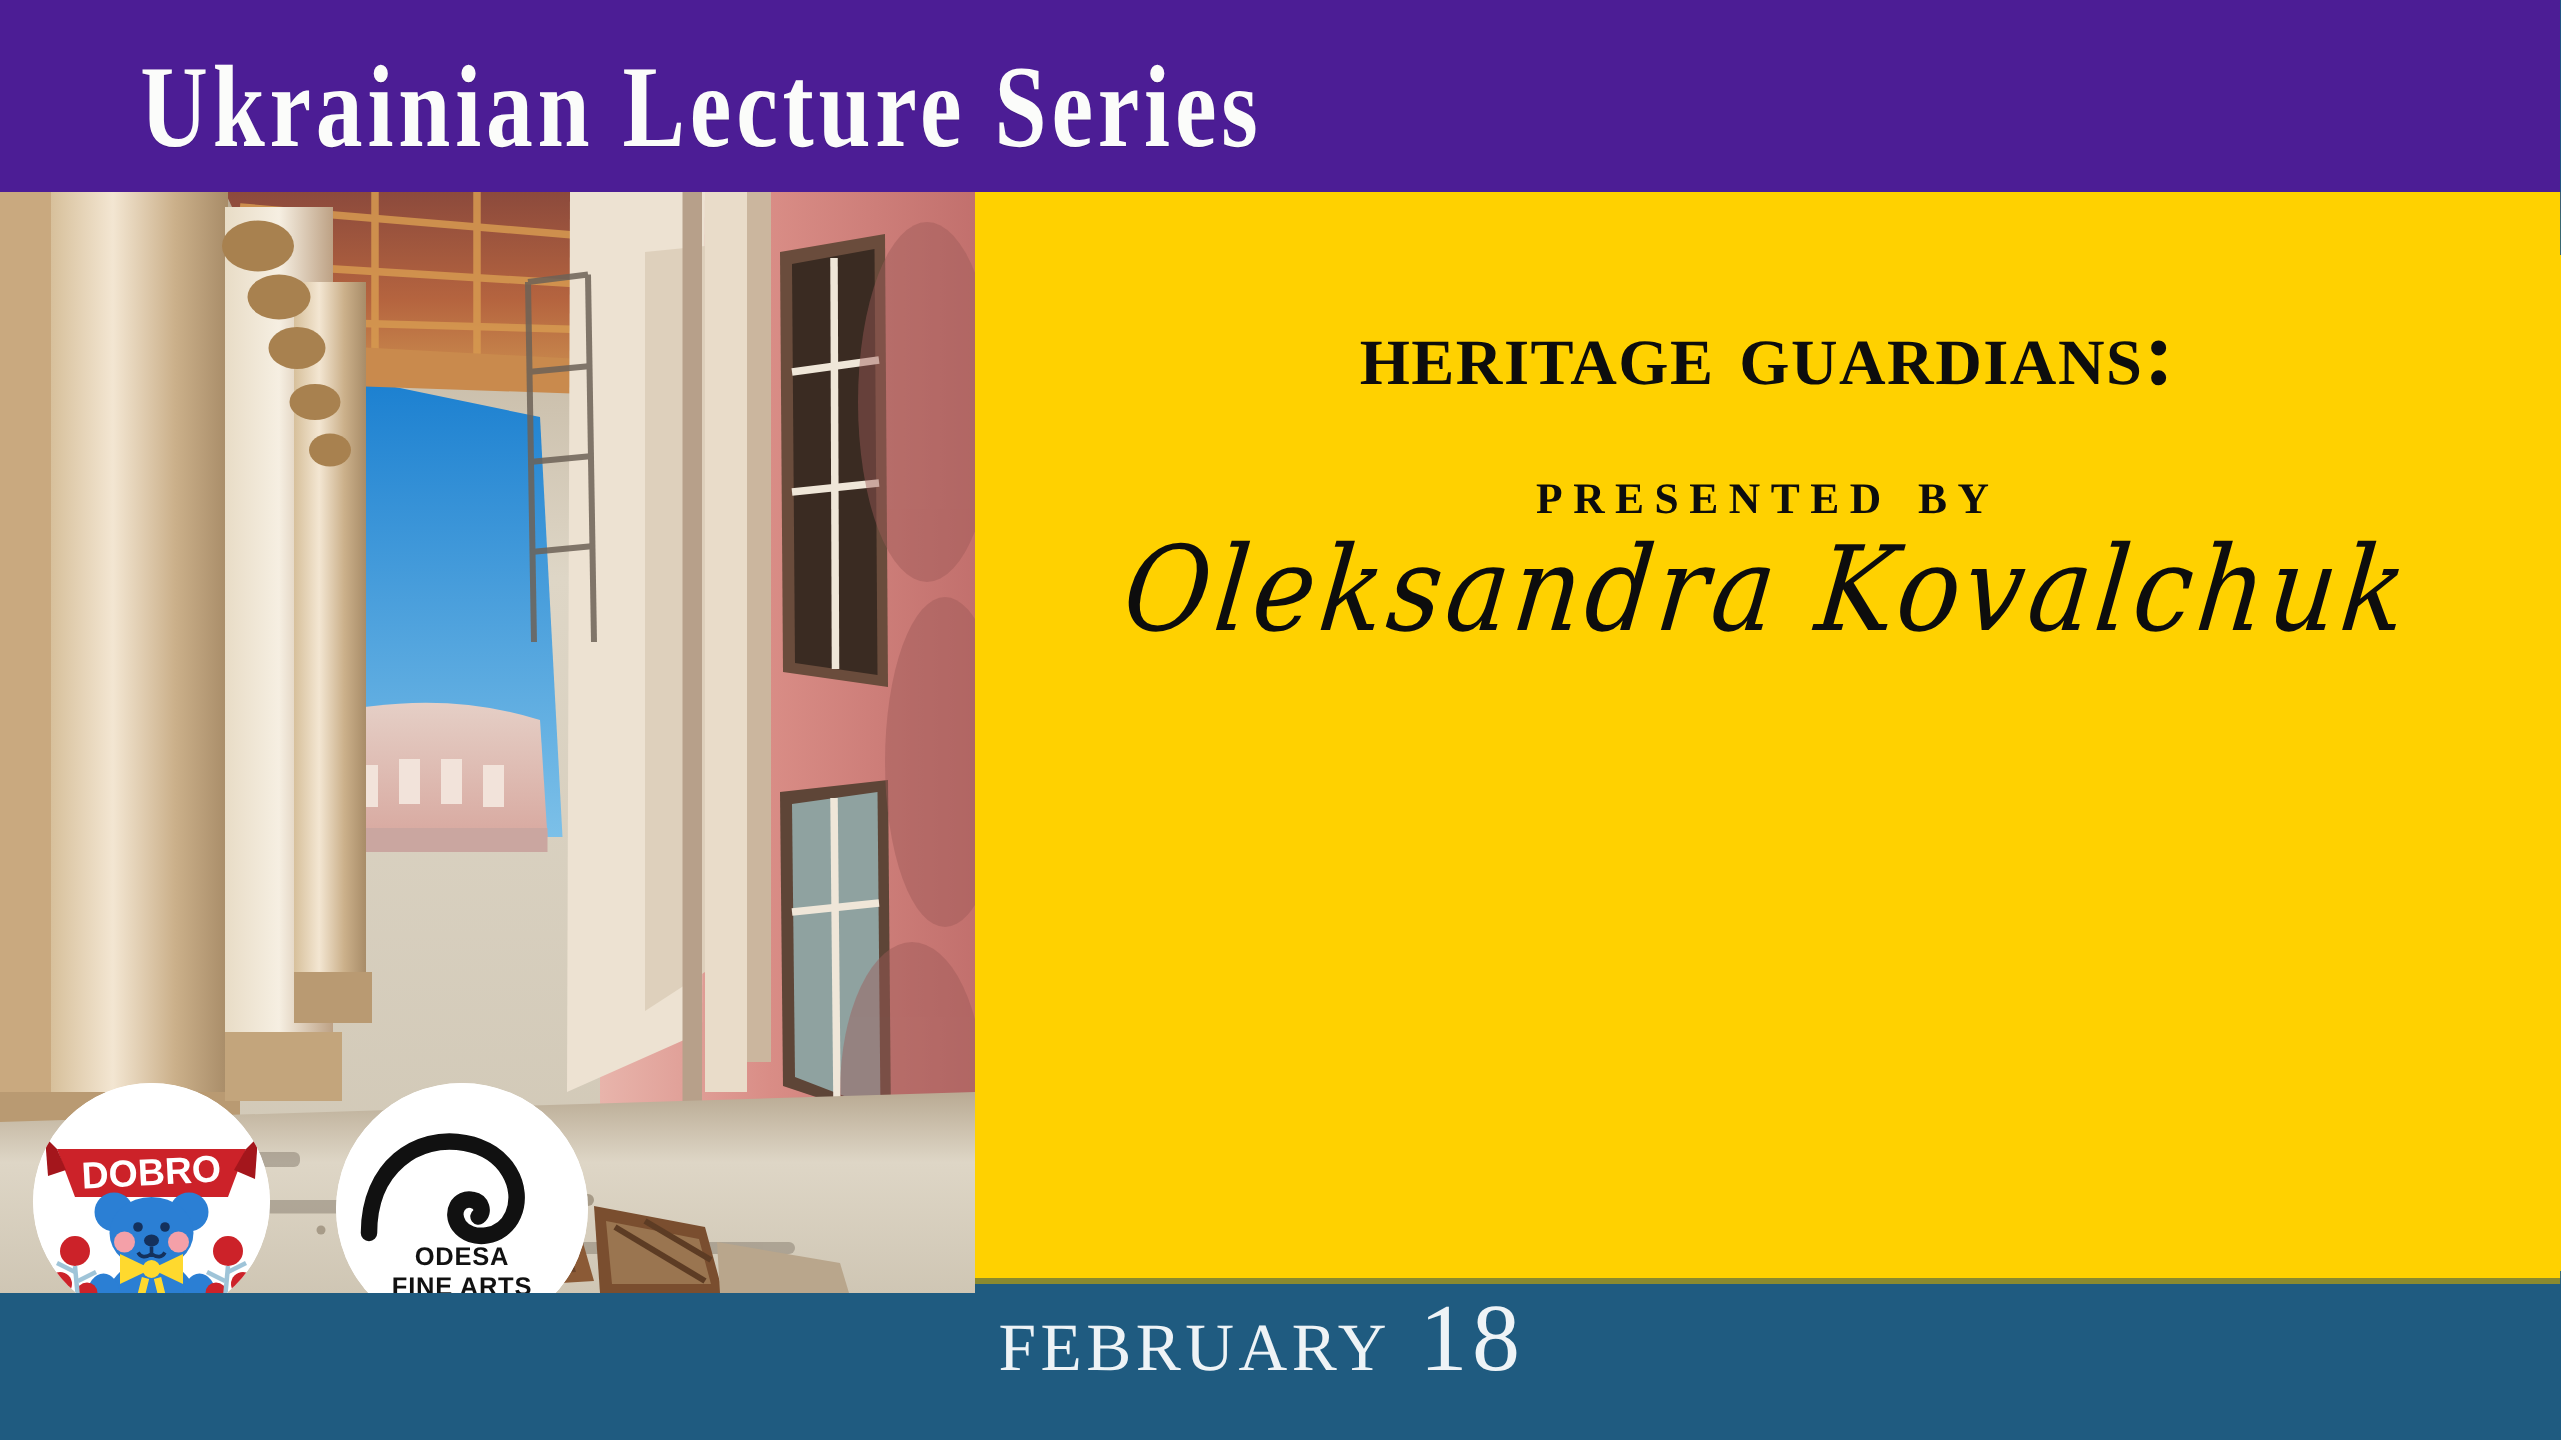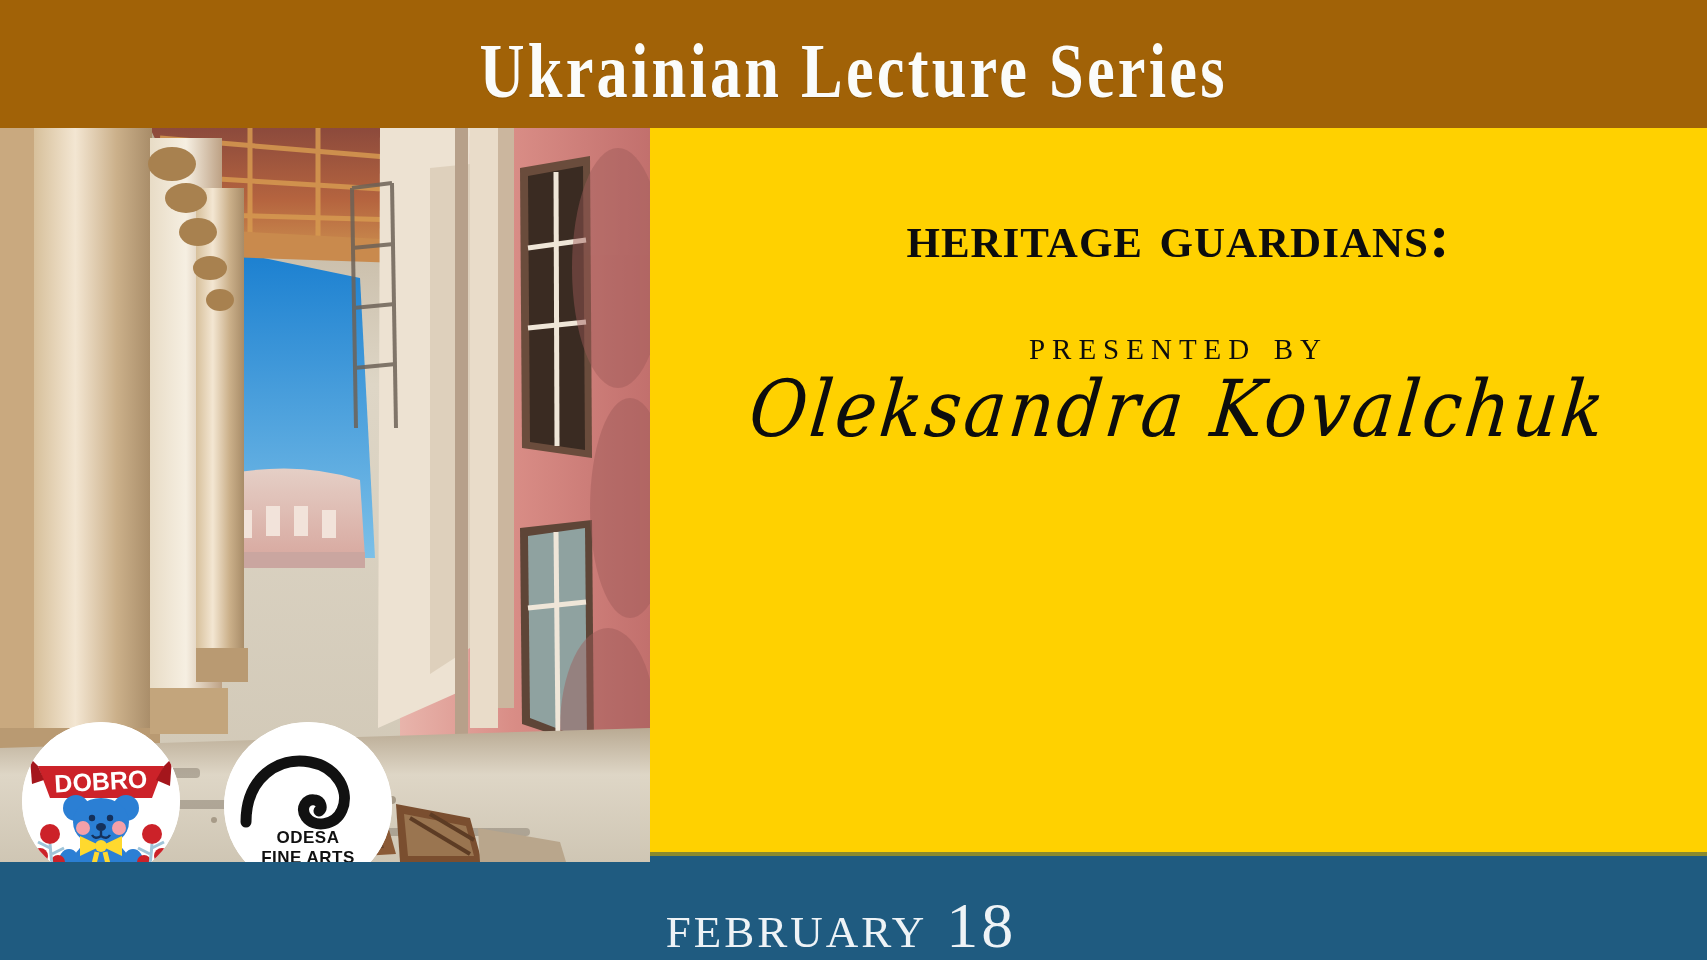--- a/index.html
+++ b/index.html
@@ -13,22 +13,22 @@
     position:relative;
     width:1707px; height:960px;
     background:#1f5b80;
     overflow:hidden;
   }
 
   
   .top-bar {
     position:absolute; left:0; top:0;
     width:1707px; height:142px;
-    background:#a16207;
-    display:flex; align-items:center; justify-content:center;
+    background:#4c1d95;
+    display:flex; align-items:center; justify-content:flex-start;
   }
   .top-bar-title {
     font-family:"Liberation Serif", serif;
     font-size:78px;
     font-weight:700;
     color:#fbfcfa;
     letter-spacing:4px;
     transform:scaleX(0.80);
     transform-origin:center center;
     white-space:nowrap;
@@ -69,23 +69,23 @@
     text-transform:lowercase;
     font-size:62px;
     line-height:1.18;
     letter-spacing:1px;
     white-space:nowrap;
     text-align:center;
   }
   .title-line::first-letter { font-size:1em; }
 
   .presented-by {
-    margin-top:48px;
-    font-family:"Liberation Serif", serif;
-    font-weight:400;
+    margin-top:32px;
+    font-family:"Liberation Serif", serif;
+    font-weight:700;
     color:#0d0d0d;
     font-variant:small-caps;
     text-transform:lowercase;
     font-size:42px;
     letter-spacing:7px;
     white-space:nowrap;
   }
   .speaker-name {
     margin-top:2px;
     font-family:"DejaVu Serif", serif;
@@ -108,21 +108,21 @@
     overflow:hidden;
   }
   .logo-dobro { left:22px; top:722px; width:158px; height:158px; }
   .logo-odesa { left:224px; top:722px; width:168px; height:168px; }
 
   
   .bottom-bar {
     position:absolute; left:0; top:862px;
     width:1682px; height:98px;
     background:#1f5b80;
-    display:flex; align-items:flex-end; justify-content:center;
+    display:flex; align-items:flex-start; justify-content:center;
   }
   .bottom-bar-date {
     font-family:"Liberation Serif", serif;
     font-weight:400;
     color:#eef3f6;
     font-variant:small-caps;
     text-transform:lowercase;
     font-size:64px;
     letter-spacing:3px;
     white-space:nowrap;

